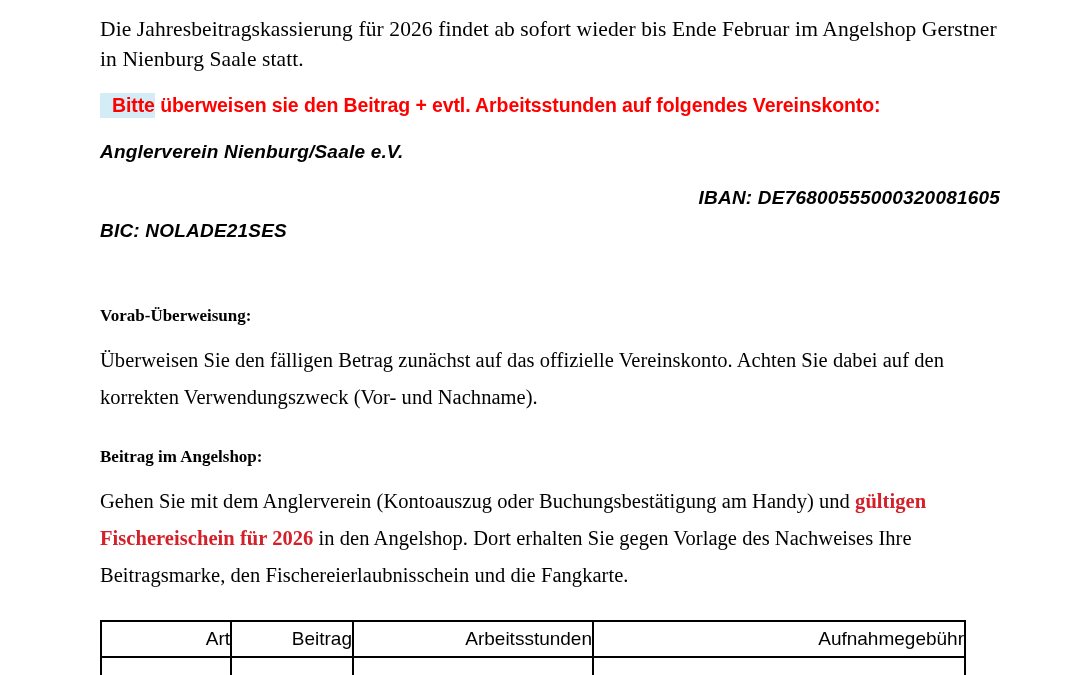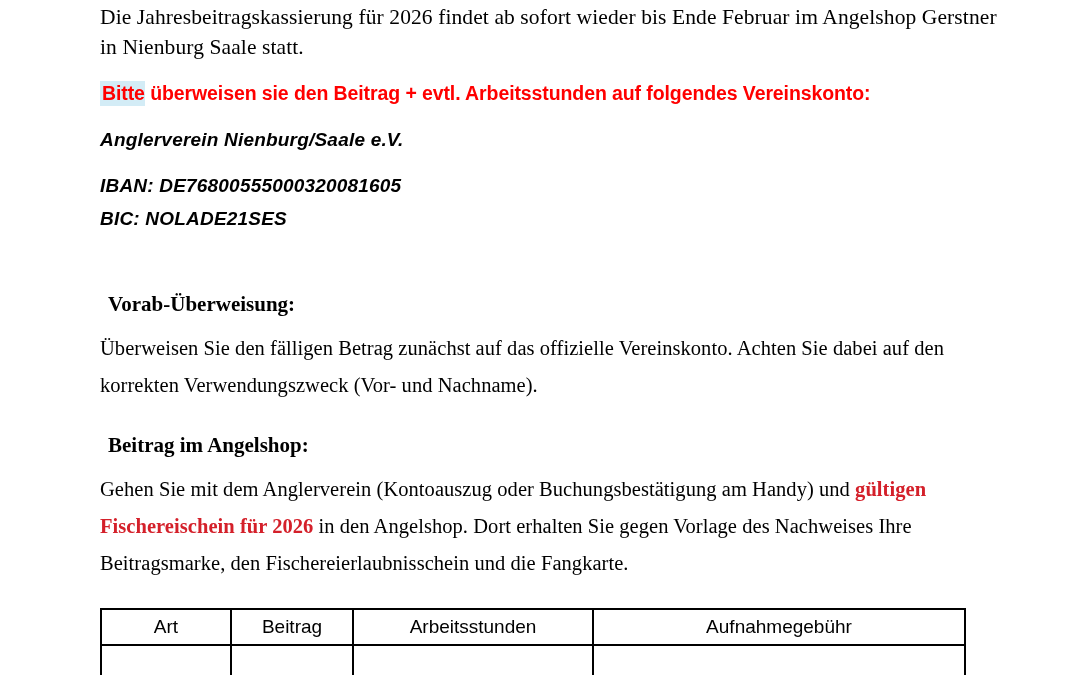--- a/index.html
+++ b/index.html
@@ -31,62 +31,62 @@
     top: 0;
     width: 900px;
   }
 
   
   .intro {
     font-family: "Liberation Serif", "DejaVu Serif", serif;
     font-size: 21.5px;
     line-height: 30px;
     margin: 0;
-    padding-top: 2px;
+    padding-top: 14px;
     letter-spacing: 0.1px;
   }
 
   
   .notice {
     font-family: "Liberation Sans", "DejaVu Sans", sans-serif;
     font-weight: bold;
     font-size: 19.5px;
     line-height: 26px;
     color: #ff0000;
     margin: 18px 0 0 0;
     white-space: nowrap;
     letter-spacing: -0.1px;
   }
   .notice .hl {
     background: #d3ecf6;
-    padding: 1px 0 2px 2px;
+    padding: 1px 0 2px 12px;
     text-align: center;
   }
 
   
   .bank {
     font-family: Liberation Sans, sans-serif;
     font-weight: bold;
     font-style: italic;
     font-size: 19px;
     line-height: 24px;
     margin: 0;
     letter-spacing: 0.2px;
   }
   .bank-name { margin-top: 22px; }
-  .bank-iban { margin-top: 22px; }
+  .bank-iban { margin-top: 22px; text-align: right; }
   .bank-bic  { margin-top: 9px; }
 
   
   .section-heading {
     font-family: "Liberation Serif", "DejaVu Serif", serif;
     font-weight: bold;
-    font-size: 21px;
+    font-size: 17px;
     line-height: 26px;
-    margin: 8px;
+    margin: 0;
   }
   .heading-vorab { margin-top: 60px; }
   .heading-nachweis { margin-top: 28px; }
 
   .body-text {
     font-family: "Liberation Serif", "DejaVu Serif", serif;
     font-size: 20.5px;
     line-height: 37px;
     margin: 13px 0 0 0;
     letter-spacing: 0.05px;
@@ -105,21 +105,21 @@
     border-collapse: collapse;
     width: 856px;
     table-layout: fixed;
     font-family: "Liberation Sans", "DejaVu Sans", sans-serif;
     font-size: 19px;
     color: #000000;
   }
   table.fee-table th,
   table.fee-table td {
     border: 2px solid #000000;
-    text-align: center;
+    text-align: right;
     font-weight: normal;
     padding: 0;
   }
   table.fee-table thead th {
     height: 34px;
     line-height: 34px;
   }
   table.fee-table tbody td {
     height: 68px;
     vertical-align: bottom;

